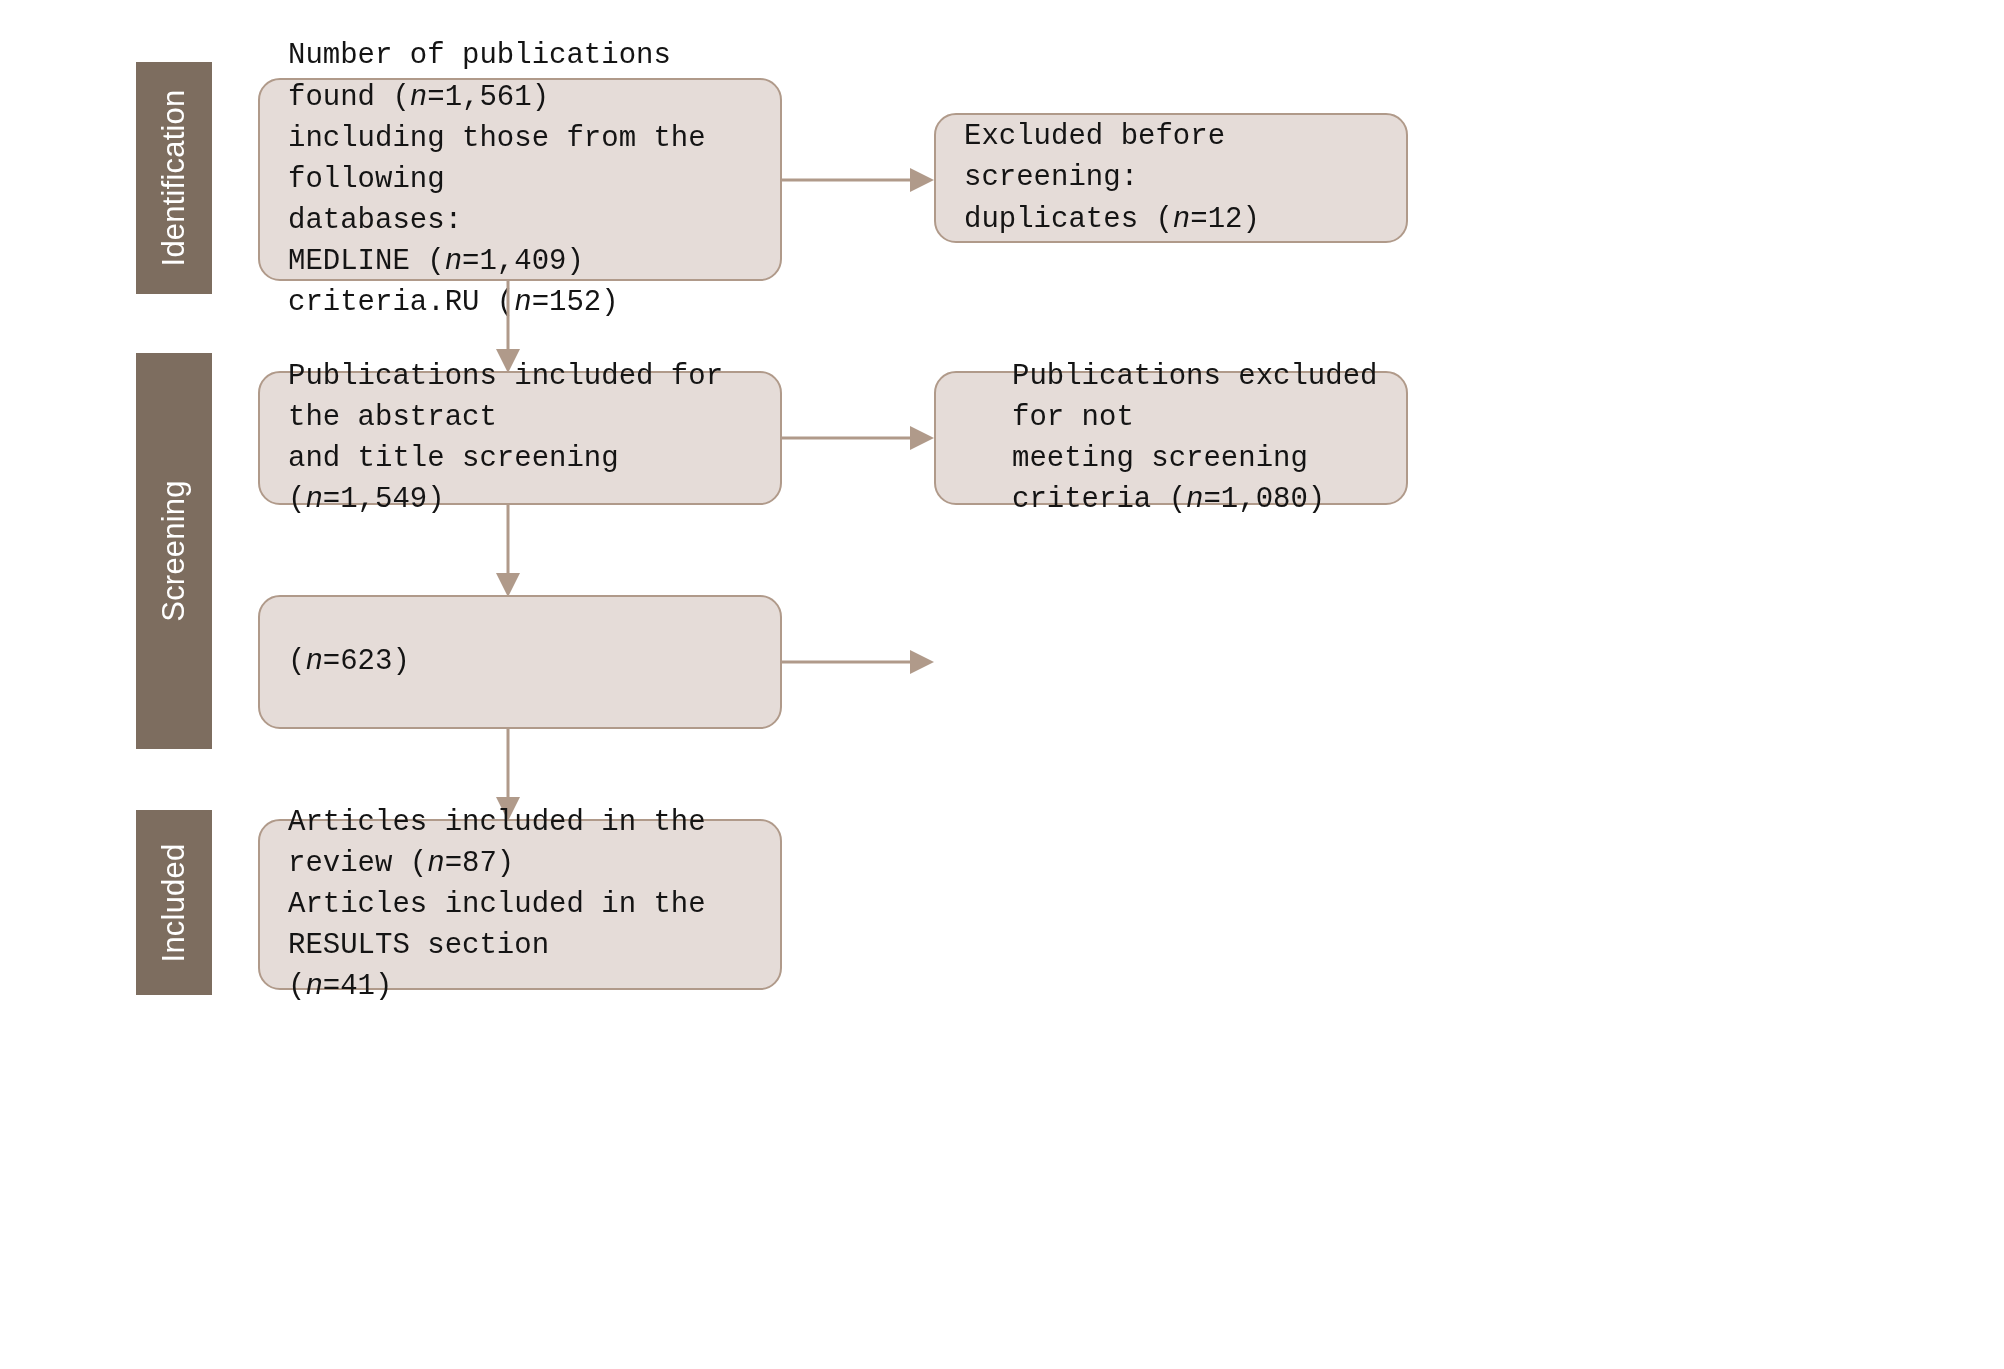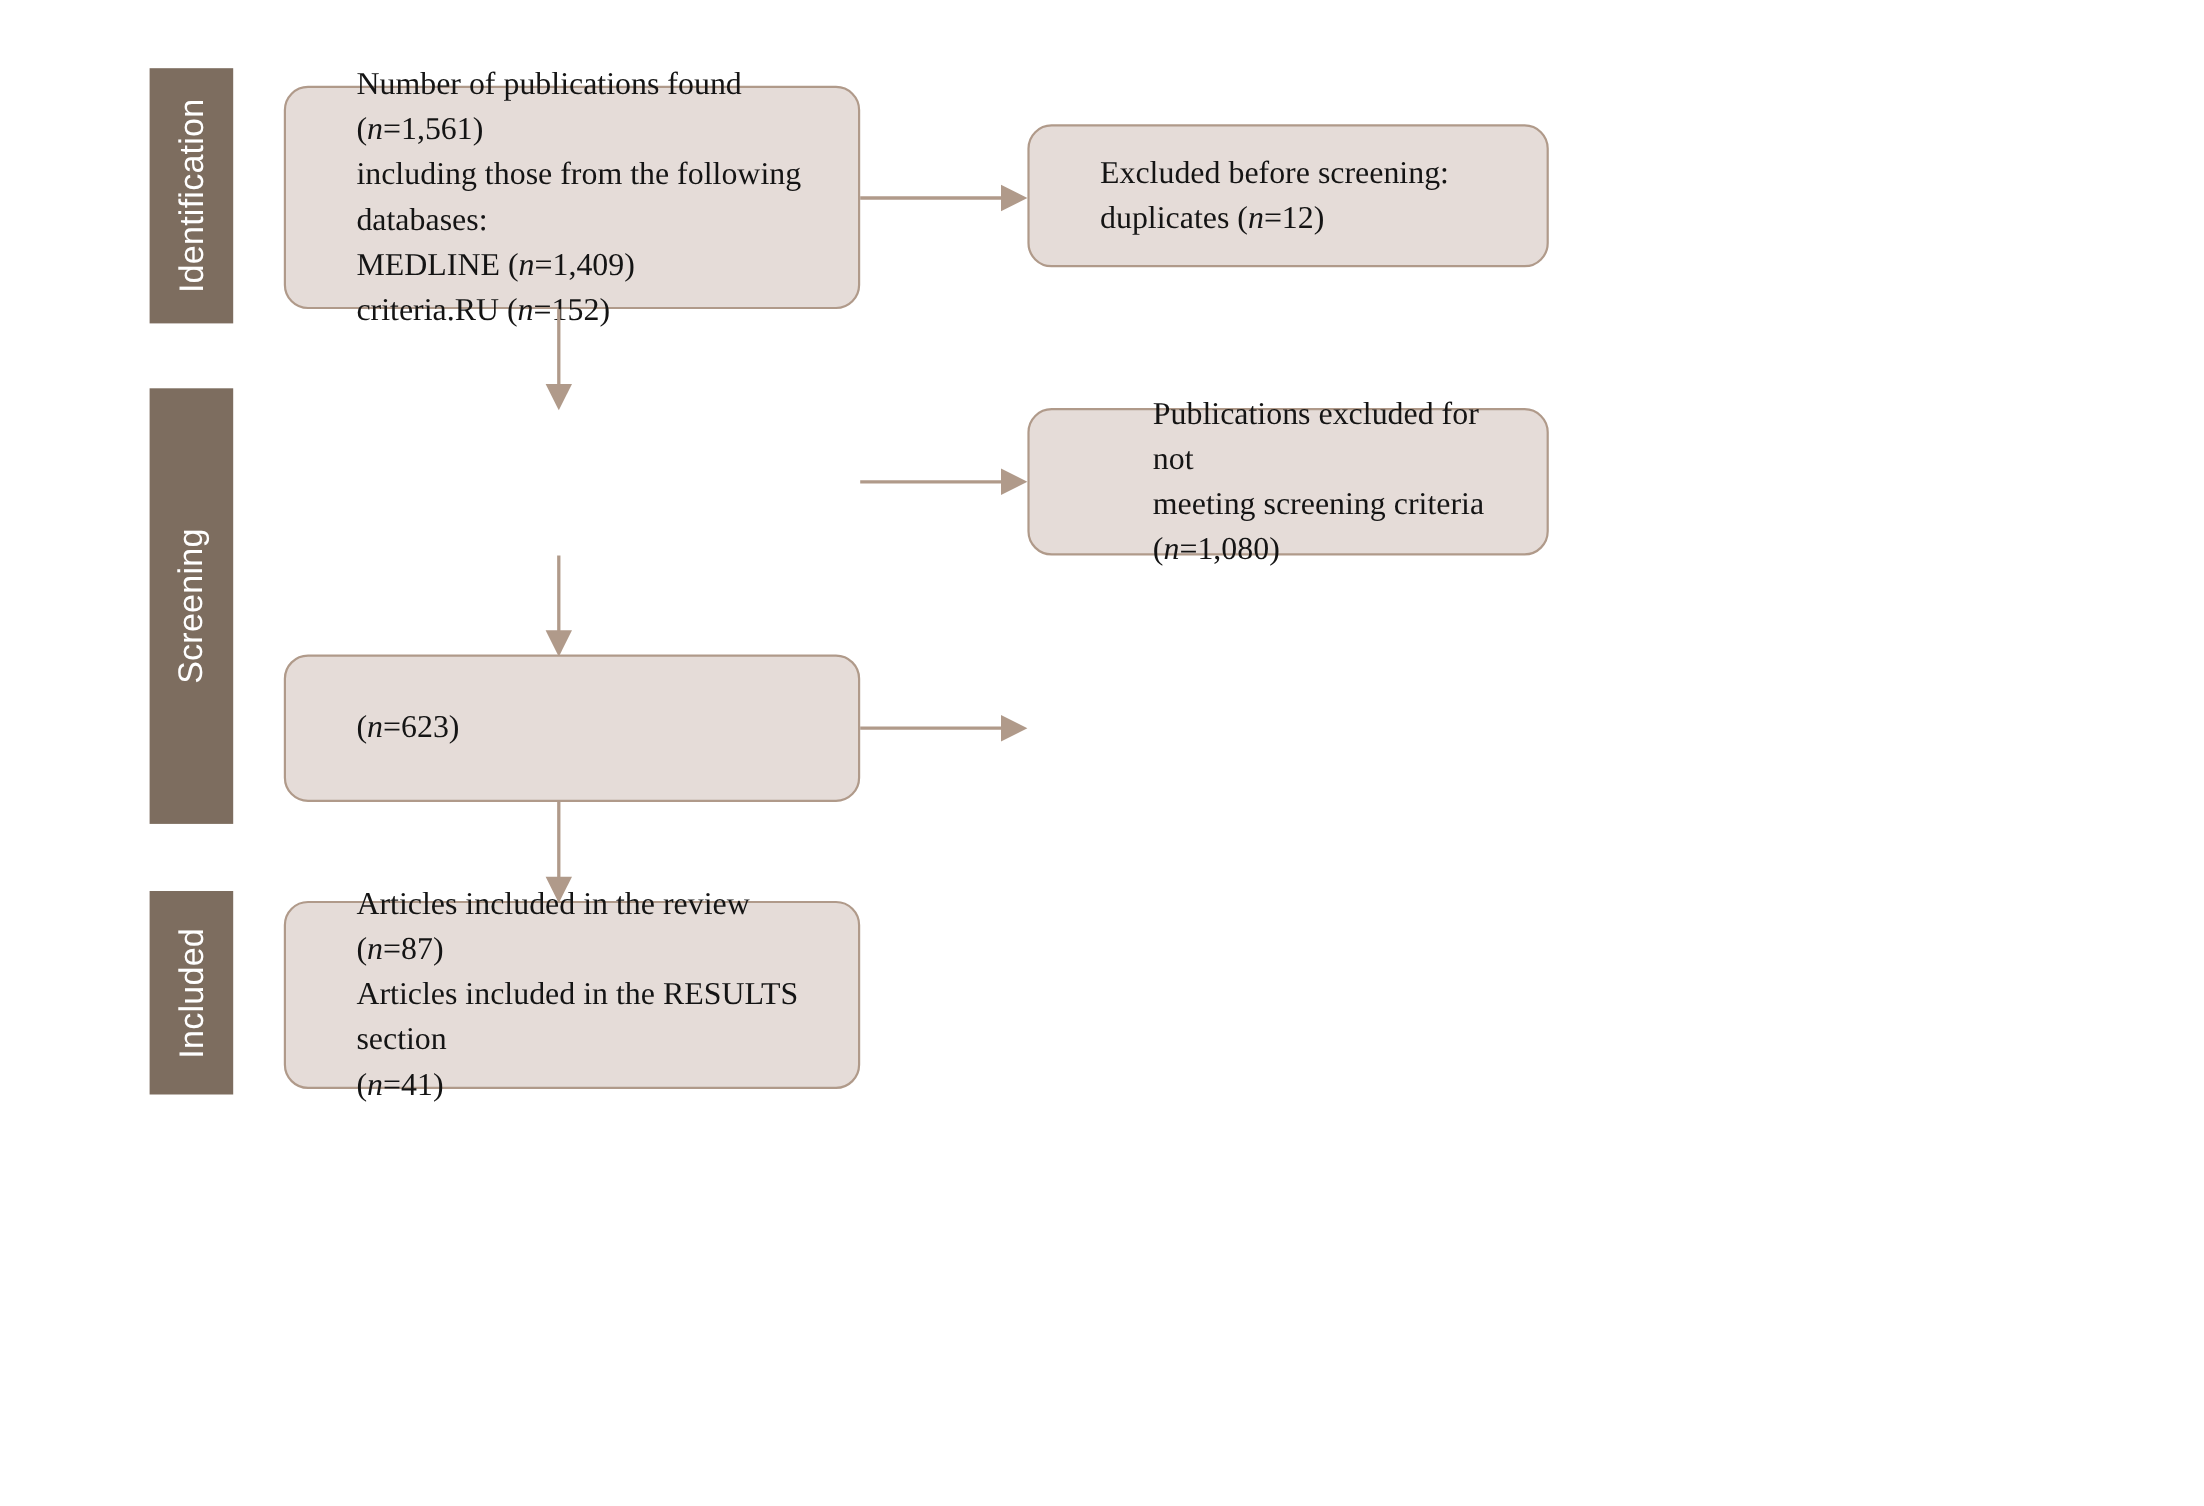--- a/index.html
+++ b/index.html
@@ -43,22 +43,21 @@
     border-radius: 22px;
     box-sizing: border-box;
     display: flex;
     align-items: center;
   }
   .flow-box-text {
     padding: 0 28px;
     font-size: 29px;
     line-height: 1.42;
     color: #141414;
-    font-family: Liberation Serif, serif;
-    margin-left: 36px;
+    font-family: Liberation Mono, monospace;
   }
   .flow-box-text .n { font-style: italic; }
 
   
   .conn {
     position: absolute;
   }
   .conn svg { display: block; overflow: visible; }
 </style>
 </head>
@@ -102,20 +101,26 @@
     </div>
   </div>
 
   <div class="conn" style="left:488px; top:281px; width:40px; height:92px;">
     <svg width="40" height="92" viewBox="0 0 40 92">
       <line x1="20" y1="0" x2="20" y2="70" stroke="#b09a8a" stroke-width="3"></line>
       <polygon points="8,68 32,68 20,92" fill="#b09a8a"></polygon>
     </svg>
   </div>
 
+  <div class="flow-box" style="left:258px; top:371px; width:524px; height:134px;">
+    <div class="flow-box-text">
+      <div><span>Publications included for the abstract</span><span class="n"></span><span></span></div>
+      <div><span>and title screening (</span><span class="n">n</span><span>=1,549)</span></div>
+    </div>
+  </div>
 
   <div class="conn" style="left:782px; top:418px; width:152px; height:40px;">
     <svg width="152" height="40" viewBox="0 0 152 40">
       <line x1="0" y1="20" x2="128" y2="20" stroke="#b09a8a" stroke-width="3"></line>
       <polygon points="128,8 152,20 128,32" fill="#b09a8a"></polygon>
     </svg>
   </div>
 
   <div class="flow-box" style="left:934px; top:371px; width:474px; height:134px;padding-left:48px;">
     <div class="flow-box-text">

